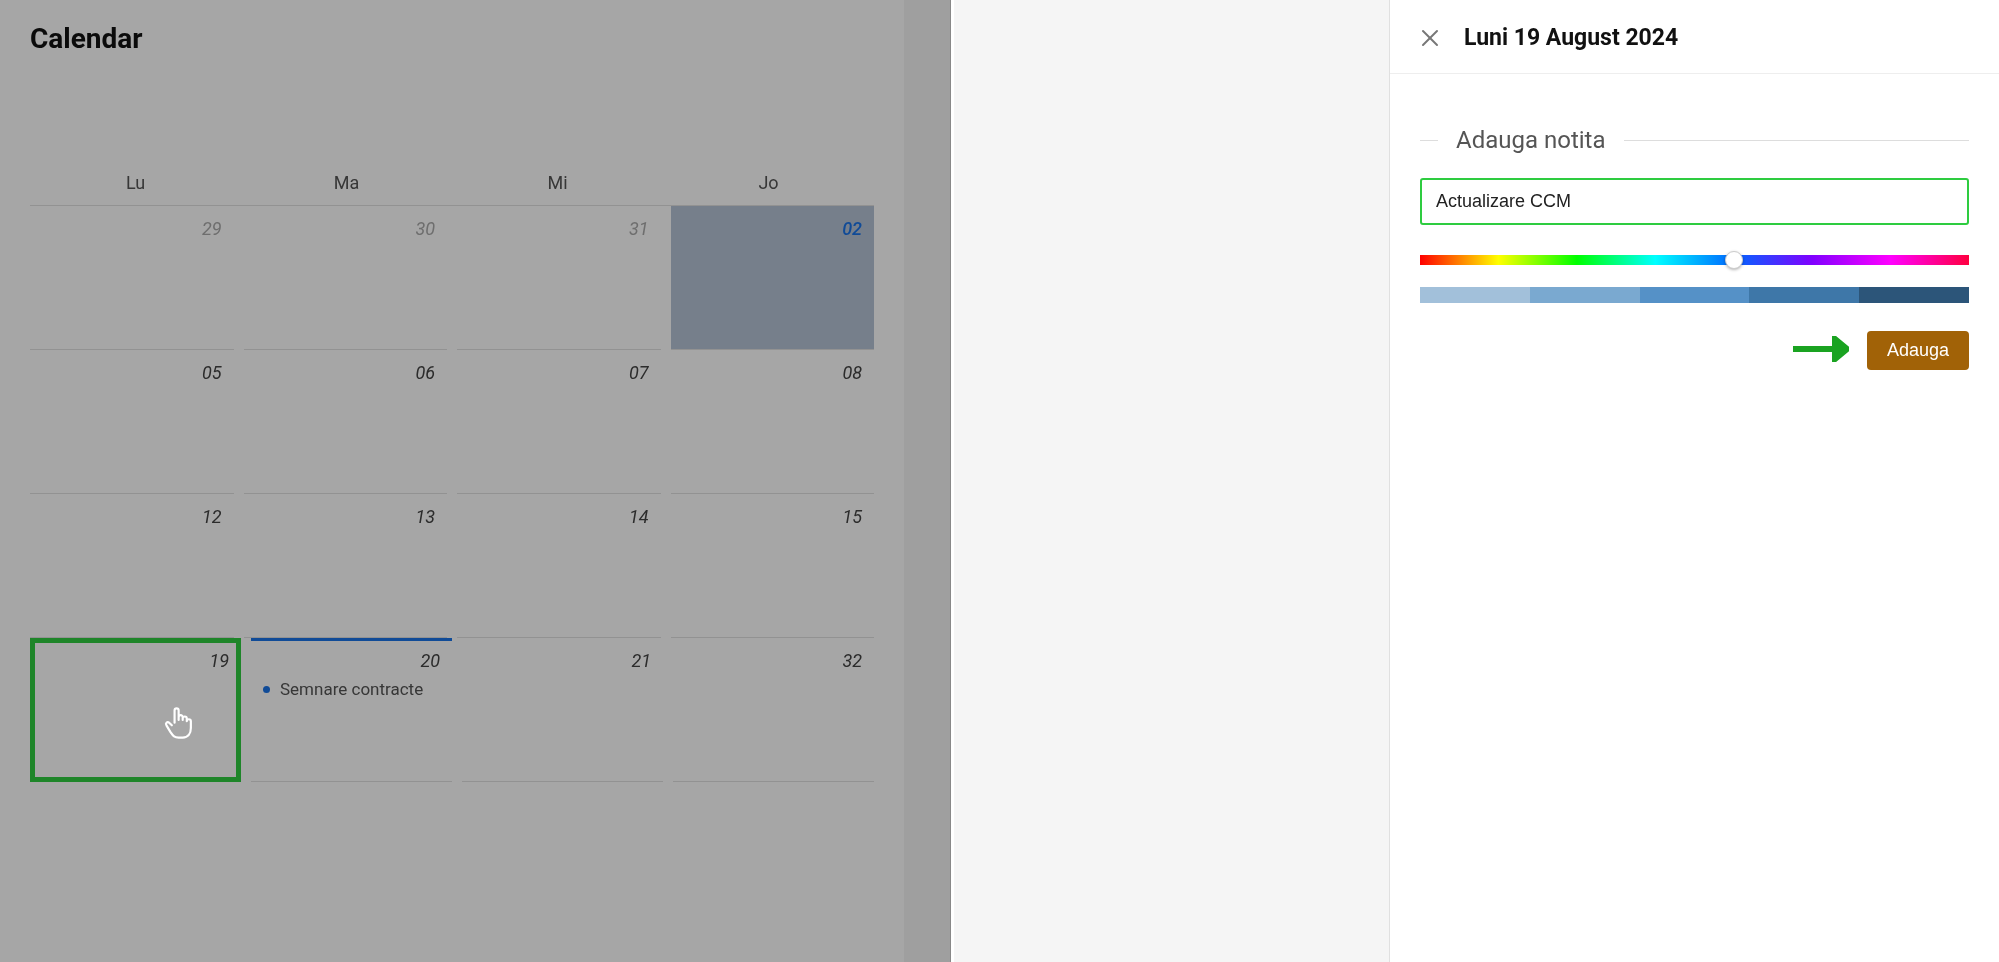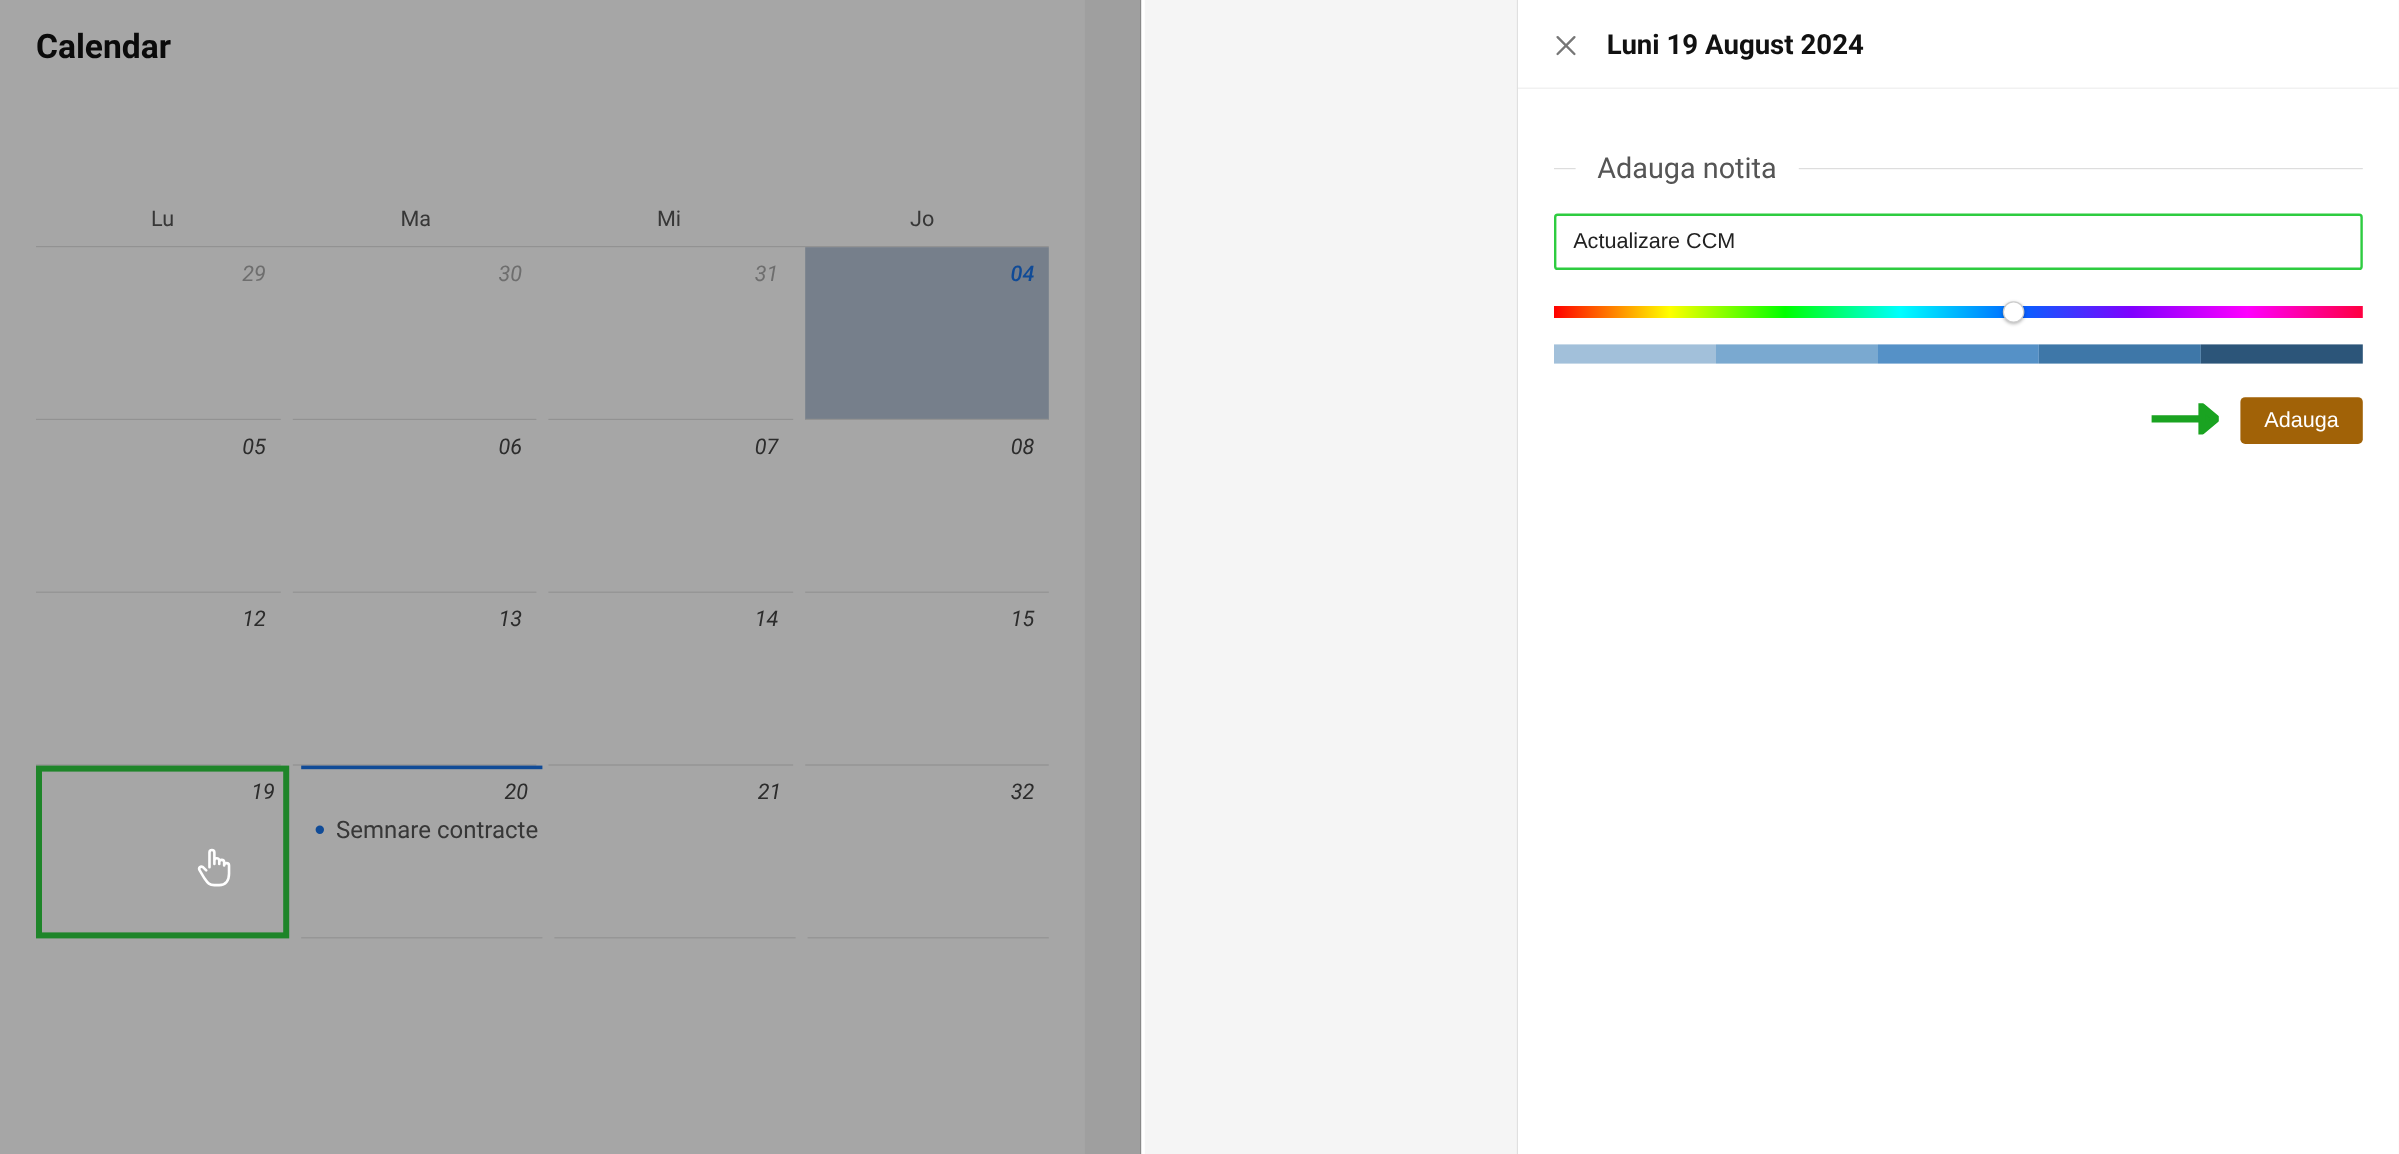--- a/index.html
+++ b/index.html
@@ -86,21 +86,21 @@
       left: 0;
       right: 0;
       height: 3px;
       background: #1a73e8;
     }
     .event-item {
       margin-top: 8px;
       padding-left: 12px;
       display: flex;
       align-items: center;
-      font-size: 20px;
+      font-size: 17px;
       color: #555;
     }
     .event-dot {
       width: 7px;
       height: 7px;
       background: #1a73e8;
       border-radius: 50%;
       margin-right: 10px;
     }
     .cursor-icon {
@@ -109,21 +109,21 @@
       top: 62px;
       z-index: 10;
       color: #fff;
     }
 
     
     .side-panel {
       position: absolute;
       top: 0;
       right: 0;
-      width: 735px;
+      width: 610px;
       height: 100%;
       background: #fff;
       border-left: 1px solid #e0e0e0;
       z-index: 20;
       padding: 0;
     }
     .panel-header {
       display: flex;
       align-items: center;
       padding: 24px 30px 22px 30px;
@@ -250,21 +250,21 @@
       <div class="day-cell">
           <div class="day-num muted">29</div>
         </div>
       <div class="day-cell">
           <div class="day-num muted">30</div>
         </div>
       <div class="day-cell">
           <div class="day-num muted">31</div>
         </div>
       <div class="day-cell selected">
-          <div class="day-num active">04</div>
+          <div class="day-num active">02</div>
         </div>
     </div>
 
     <div class="week">
       <div class="day-cell">
           <div class="day-num">05</div>
         </div>
       <div class="day-cell">
           <div class="day-num">06</div>
         </div>

